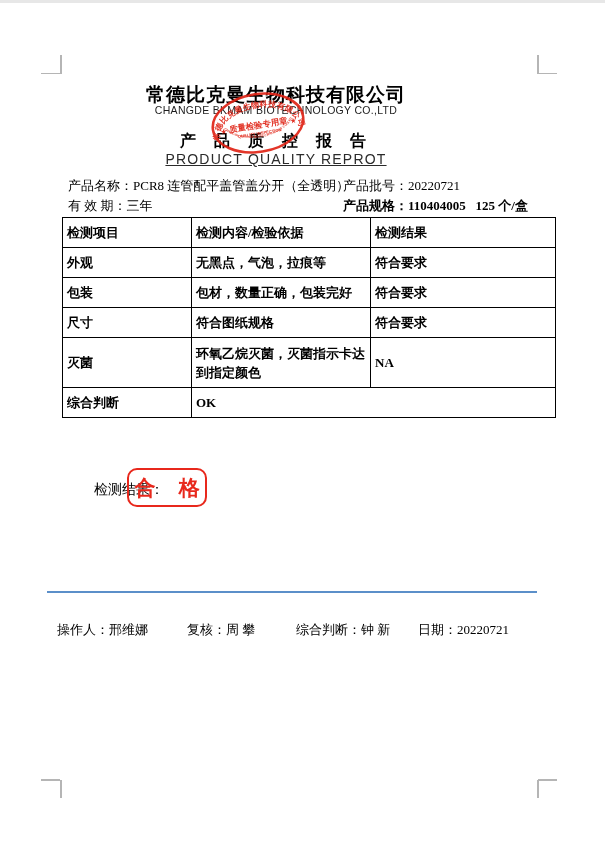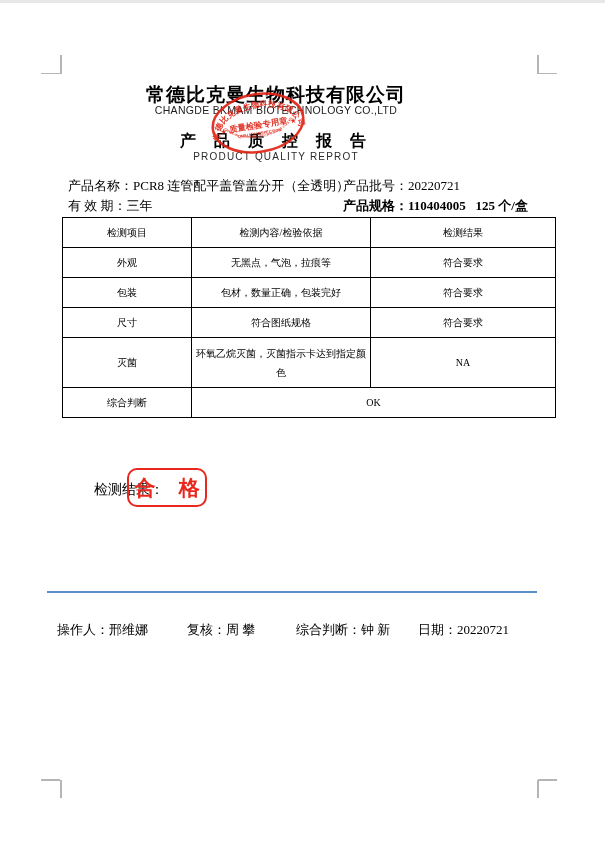--- a/index.html
+++ b/index.html
@@ -15,29 +15,29 @@
     font-family:"Liberation Serif","DejaVu Serif",serif;color:#000;
   }
   .abs{position:absolute;}
   .topbar{left:0;top:0;width:605px;height:3px;background:var(--top-edge-gray);}
   .crop{background:var(--crop-mark-gray);}
   
   .header-wrap{left:0;top:0;width:552px;text-align:center;}
   .company-cn{position:absolute;left:0;top:82px;width:100%;font-size:19px;font-weight:bold;letter-spacing:1px;}
   .company-en{position:absolute;left:0;top:104px;width:100%;font-size:10.5px;letter-spacing:.3px;color:#1c1c1c;font-family:"Liberation Sans","DejaVu Sans",sans-serif;}
   .title-cn{position:absolute;left:0;top:131px;width:100%;font-size:16px;font-weight:bold;letter-spacing:7px;padding-left:1px;box-sizing:border-box;}
-  .title-en{position:absolute;left:0;top:151px;width:100%;font-size:10px;letter-spacing:1.2px;color:#2a2a2a;font-family:"Liberation Sans","DejaVu Sans",sans-serif;}
+  .title-en{position:absolute;left:0;top:151px;width:100%;font-size:14px;letter-spacing:1.2px;color:#2a2a2a;font-family:"Liberation Sans","DejaVu Sans",sans-serif;text-decoration:underline;}
   
   .stamp{left:209px;top:90px;width:98px;height:66px;transform:rotate(-9deg);opacity:.92;}
   .stamp text{fill:var(--stamp-red);font-weight:bold;}
   
   .info-line{font-size:13px;white-space:nowrap;}
   
   table.qc{position:absolute;left:62px;top:217px;width:466px;border-collapse:collapse;table-layout:fixed;}
-  table.qc td{border:1.6px solid #000;text-align:center;vertical-align:middle;font-size:10px;height:27px;line-height:19px;padding:1px 4px;}
+  table.qc td{border:1.6px solid #000;text-align:left;vertical-align:middle;font-size:13px;height:27px;line-height:19px;padding:1px 4px;font-weight:bold;}
   table.qc .c1{width:120px;} table.qc .c2{width:170px;} table.qc .c3{width:176px;}
   table.qc tr.tall td{height:47px;}
   
   .result-label{left:57px;top:481px;font-size:14px;margin-left:37px;}
   .result-box{
     left:127px;top:468px;width:76px;height:35px;border:2.5px solid var(--result-red);
     border-radius:10px;display:flex;align-items:center;justify-content:center;
   }
   .result-text{color:var(--result-red);font-size:21px;font-weight:bold;letter-spacing:9px;padding-left:9px;white-space:nowrap;}
   

